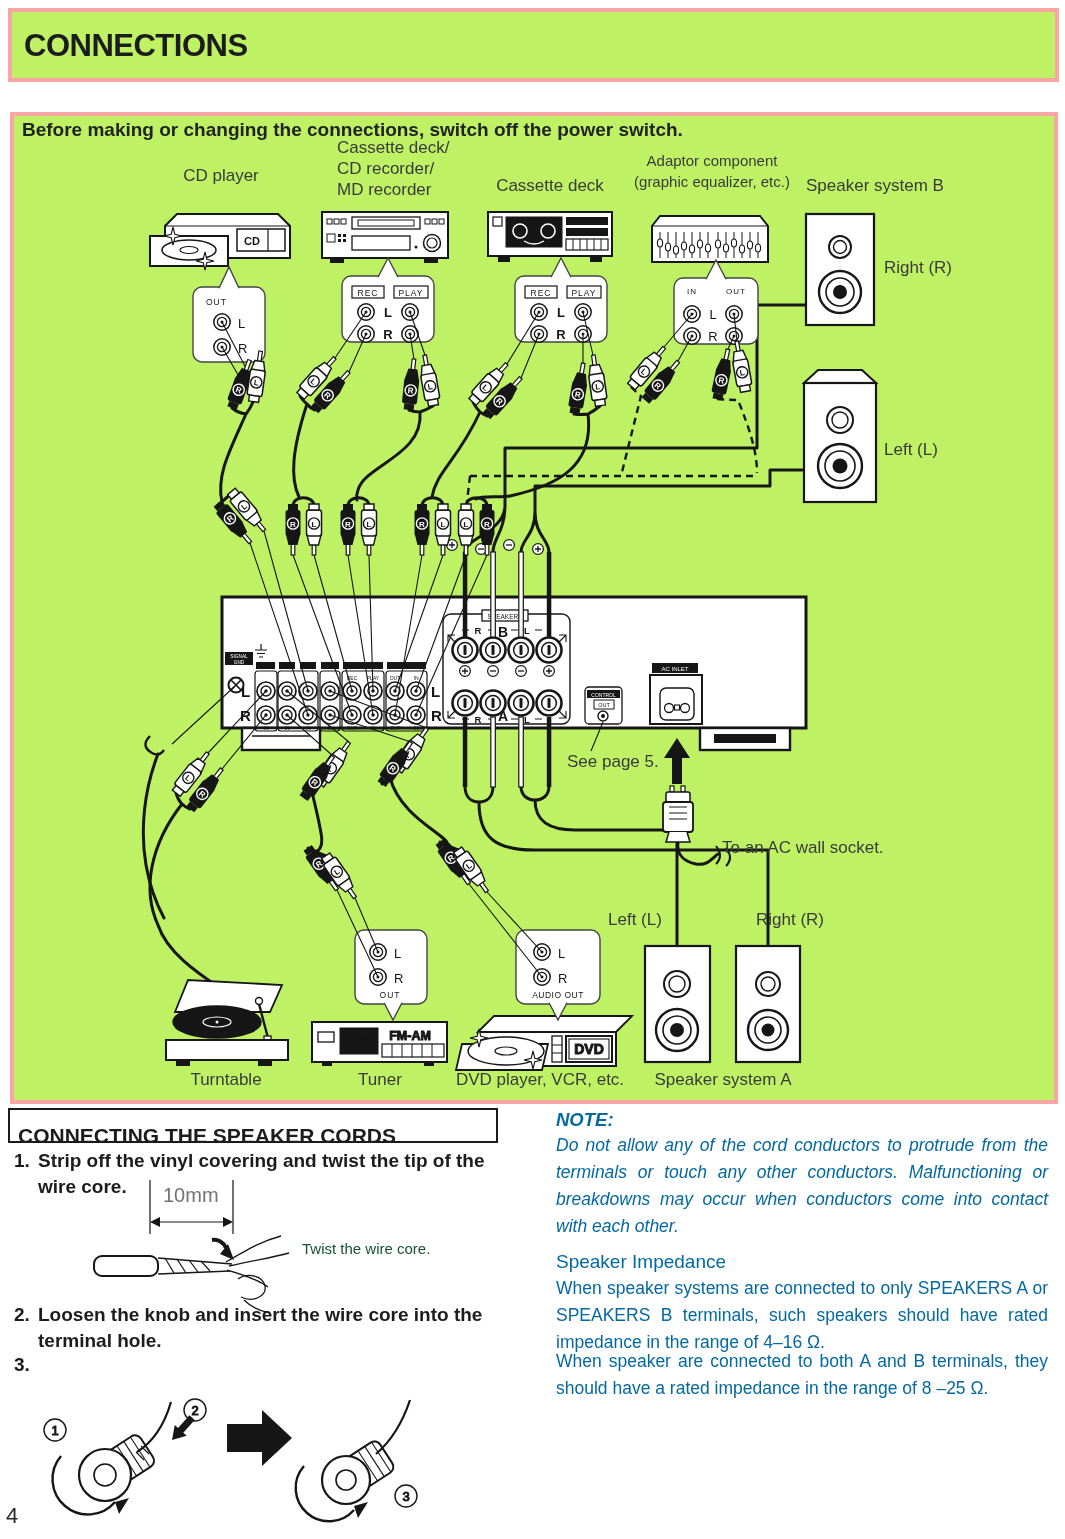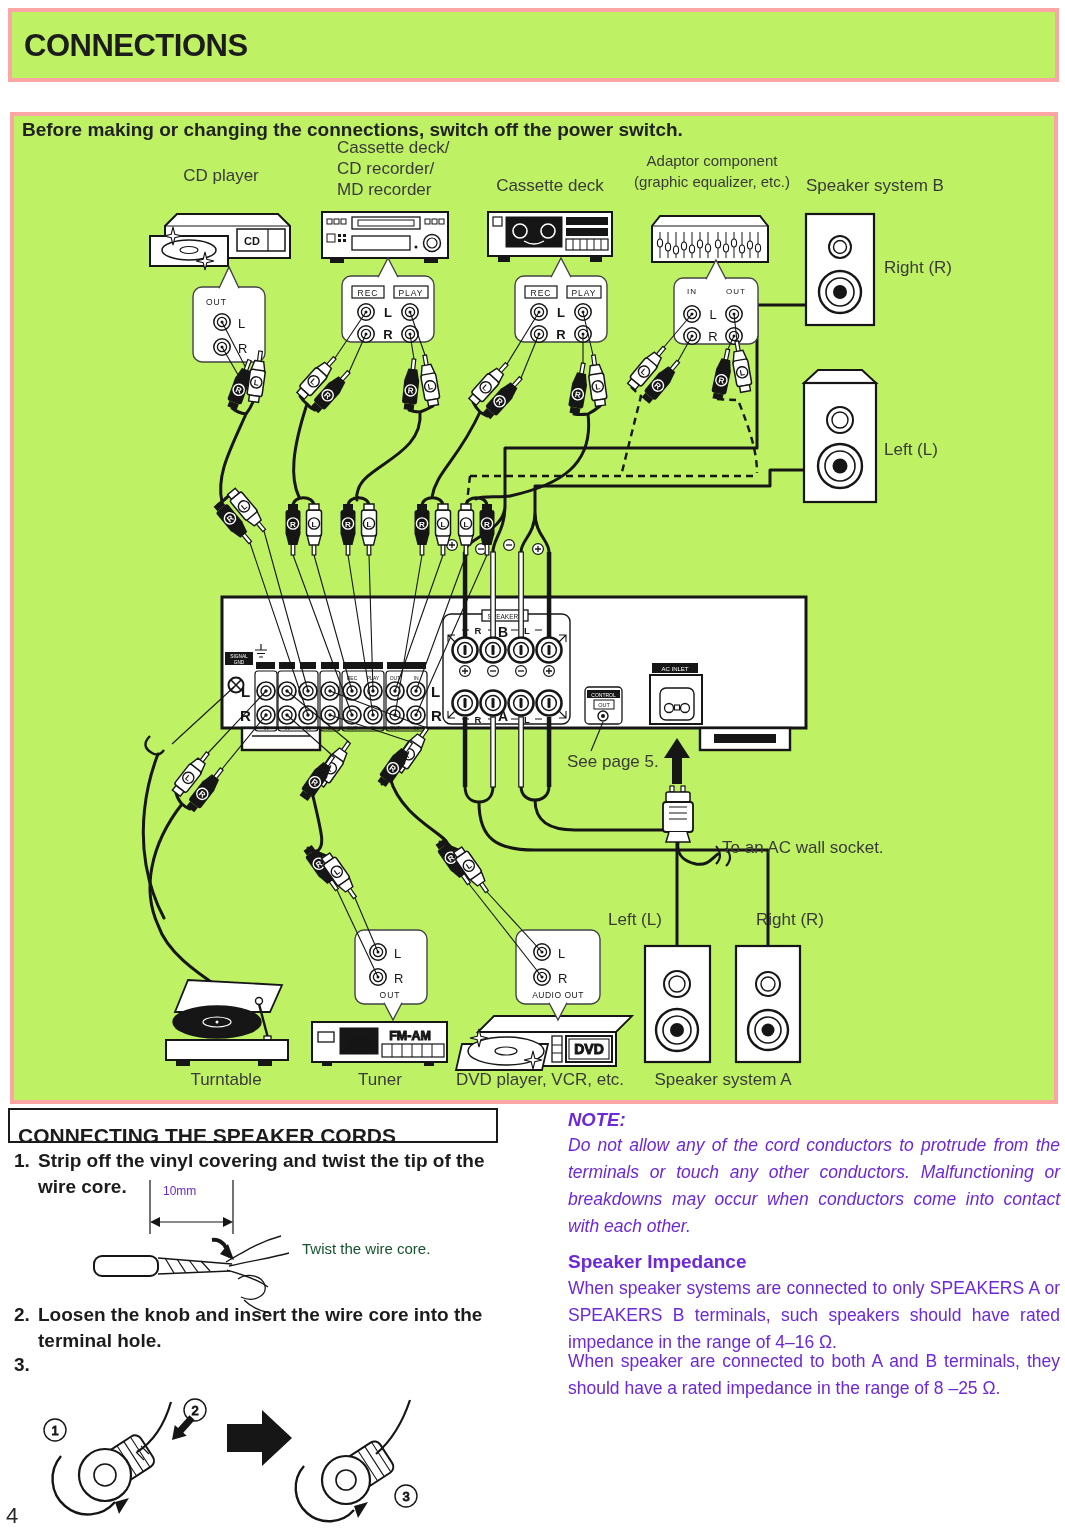--- a/index.html
+++ b/index.html
@@ -14,26 +14,26 @@
   .lab.sm{font-size:15px}
   .ctr{transform:translateX(-50%)}
   svg{position:absolute;left:0;top:0;z-index:2}
   .tx{font-family:"Liberation Sans",sans-serif;fill:#161616}
   .w{fill:#fff}
   .mid{text-anchor:middle}
   #secHead{left:8px;top:1108px;width:486px;height:31px;border:2px solid #1a1a1a}
   #secHead span{display:block;font-size:21px;font-weight:bold;padding:14px 0 0 8px;color:#1c1c1c}
   .step{position:absolute;left:8px;width:496px;padding-left:30px;font-size:19px;font-weight:bold;line-height:26px;color:#1c1c1c;box-sizing:border-box}
   .step .n{position:absolute;left:6px;top:0}
-  .rcol{position:absolute;left:568px;width:492px;font-size:17.5px;line-height:27px;color:#6d28d9;text-align:justify}
+  .rcol{position:absolute;left:556px;width:492px;font-size:17.5px;line-height:27px;color:#0369a1;text-align:justify}
   .it{font-style:italic}
-  .bh{font-weight:bold;font-style:normal}
+  .bh{font-weight:normal;font-style:normal}
   #pageNum{position:absolute;left:6px;top:1503px;font-size:22px;color:#2a2a2a}
   #twistLab{position:absolute;left:302px;top:1240px;font-size:15px;color:#14532d}
-  #dimLab{position:absolute;left:163px;top:1184px;font-size:12px;color:#6d28d9}
+  #dimLab{position:absolute;left:163px;top:1184px;font-size:20px;color:#737373}
 </style>
 </head>
 <body>
 
 <div class="abs box" id="titleBox">
   <div id="pageTitle">CONNECTIONS</div>
 </div>
 <div class="abs box" id="diagBox"></div>
 <div class="abs" id="warn">Before making or changing the connections, switch off the power switch.</div>
 

